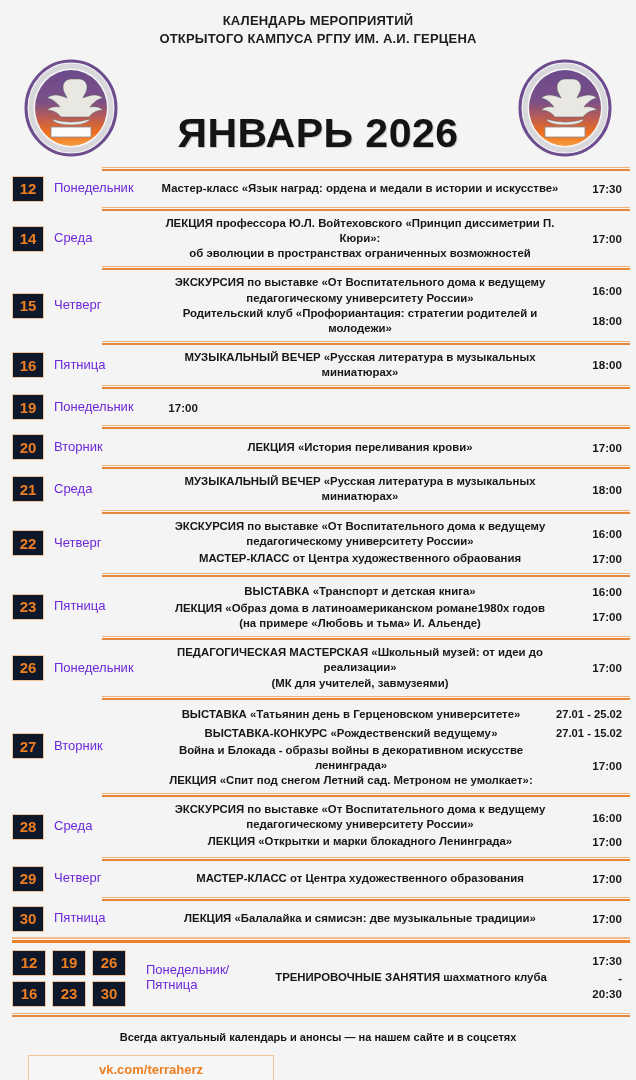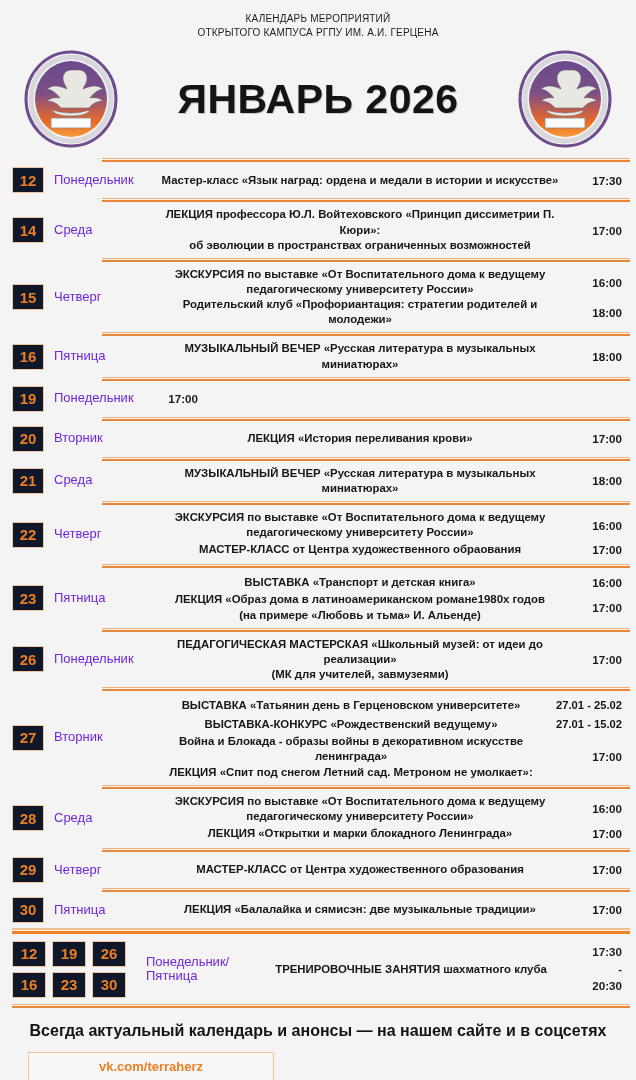--- a/index.html
+++ b/index.html
@@ -13,32 +13,32 @@
     overflow: hidden;
   }
 
   .page { width: 636px; height: 1080px; position: relative; display: flex; flex-direction: column; }
 
   
   .header { padding: 12px 0 6px; flex: 0 0 auto; }
 
   .header-title {
     text-align: center;
-    font-size: 10px;
-    font-weight: normal;
+    font-size: 13px;
+    font-weight: bold;
     line-height: 1.42;
     letter-spacing: .2px;
     color: #1d1d1d;
     padding: 0 14px;
   }
   .header-title .l2 { display: block; }
 
   .header-main {
     display: flex;
-    align-items: center;
+    align-items: flex-end;
     justify-content: space-between;
     padding: 10px 22px 4px;
   }
 
   .month {
     flex: 1 1 auto;
     text-align: center;
     font-size: 41px;
     font-weight: bold;
     letter-spacing: .5px;
@@ -165,21 +165,21 @@
     padding-right: 8px;
     font-size: 11.6px;
     font-weight: bold;
     line-height: 1.45;
   }
 
   
   .footer { flex: 0 0 auto; padding: 6px 10px 8px; }
   .foot-tag {
     text-align: center;
-    font-size: 16px;
+    font-size: 11px;
     font-weight: bold;
     color: #141414;
     padding: 8px 0 12px;
   }
   .links { display: flex; align-items: flex-start; gap: 12px; padding: 0 18px; }
   .links-left { flex: 0 0 246px; display: flex; flex-direction: column; gap: 8px; }
   .links-right { flex: 1 1 auto; display: flex; align-items: center; padding-top: 30px; }
   .linkbox {
     border: 1px solid #f2c49b;
     background: #f6f6f7;

